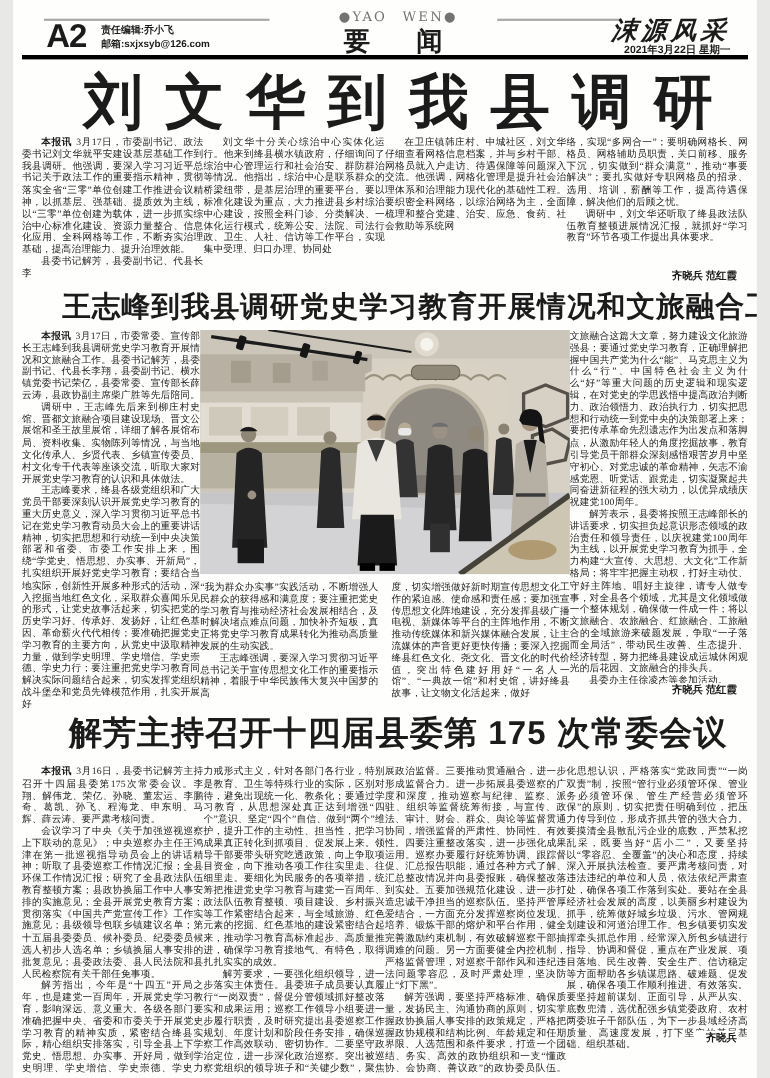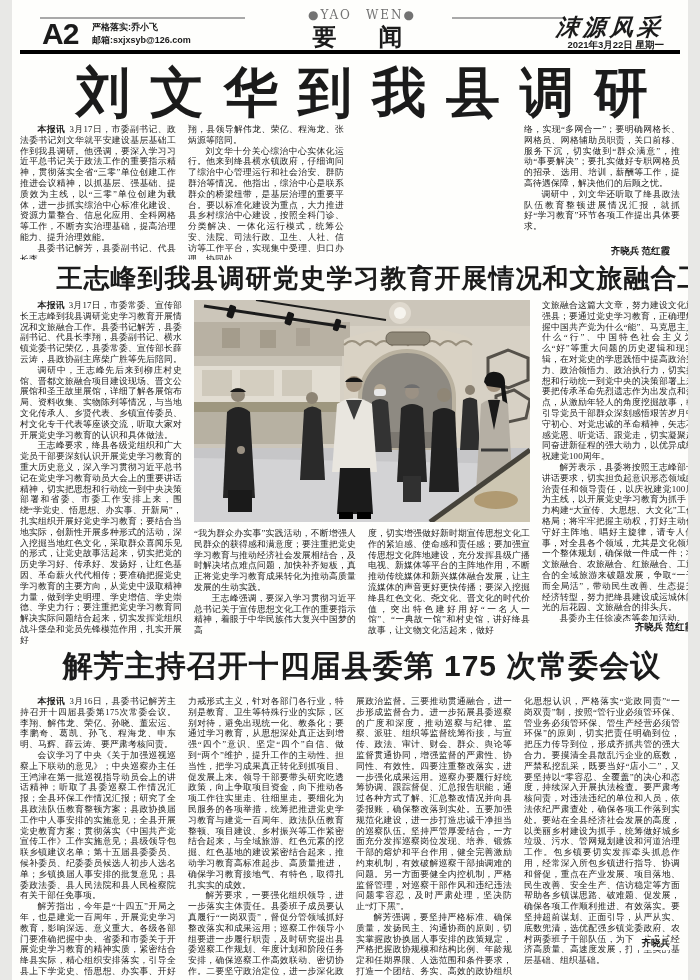--- a/index.html
+++ b/index.html
@@ -19,21 +19,21 @@
         font-family:"DejaVu Serif",serif;letter-spacing:4px;transform:skewX(-4deg);}
   .date{position:absolute;right:24px;top:39px;font:bold 9.5px "Liberation Sans",sans-serif;}
   
   .h1{position:absolute;top:57px;left:0;width:700px;margin:0;text-align:center;
       font-family:"Liberation Sans",sans-serif;font-weight:900;font-size:54px;letter-spacing:20px;text-indent:20px;}
   .h2{position:absolute;top:261px;left:0;width:700px;margin:0;text-align:center;
       font-family:"Liberation Sans",sans-serif;font-weight:900;font-size:26px;letter-spacing:1px;padding-left:32px;}
   .h3{position:absolute;top:646px;left:0;width:700px;margin:0;text-align:center;
       font-family:"Liberation Sans",sans-serif;font-weight:900;font-size:30px;letter-spacing:1px;}
   
-  .art{position:absolute;left:8px;right:8px;display:flex;gap:12px;}
+  .art{position:absolute;left:8px;right:8px;display:flex;}
   .art1{top:124px;height:136px;}
   .art2{top:300px;height:344px;}
   .art3{top:696px;height:280px;}
   .col{flex:1 1 0;min-width:0;overflow:hidden;position:relative;}
   .colw{flex:0 0 162px;}
   .mid{flex:0 0 336px;display:flex;flex-direction:column;}
   .photo{width:336px;height:222px;display:block;}
   .subrow{display:flex;gap:12px;margin-top:6px;height:116px;overflow:hidden;}
   .subcol{flex:1 1 0;min-width:0;overflow:hidden;}
   .art p{margin:0;text-align:justify;font-size:8.8px;line-height:10.8px;letter-spacing:0.2px;}
@@ -45,40 +45,40 @@
 </style>
 </head>
 <body>
 
 <div id="page">
 
   <div class="ruleL"></div>
   <div class="ruleR"></div>
   <div class="pnum">A2</div>
   <div class="ed">
-    <div>严格落实:乔小飞</div>
+    <div>责任编辑:乔小飞</div>
     <div>邮箱:sxjxsyb@126.com</div>
   </div>
   <div class="pin">●YAO　WEN●</div>
   <div class="sec">要　闻</div>
   <div class="mast">涑源风采</div>
   <div class="date">2021年3月22日 星期一</div>
   <div class="bline"></div>
 
   <h1 class="h1">刘文华到我县调研</h1>
   <section class="art art1">
     <div class="col">
       <p class="ind"><b class="lead">本报讯</b><span>3月17日，市委副书记、政法委书记刘文华就平安建设基层基础工作到我县调研。他强调，要深入学习习近平总书记关于政法工作的重要指示精神，贯彻落实全省“三零”单位创建工作推进会议精神，以抓基层、强基础、提质效为主线，以“三零”单位创建为载体，进一步抓实综治中心标准化建设、资源力量整合、信息化应用、全科网格等工作，不断夯实治理基础，提高治理能力、提升治理效能。</span></p>
       <p class="ind">县委书记解芳，县委副书记、代县长李</p>
     </div>
     <div class="col">
-      <p class="cont">翔，县领导解伟龙、荣亿、程海龙、张炳源等陪同。</p>
       <p class="ind">刘文华十分关心综治中心实体化运行。他来到绛县横水镇政府，仔细询问了综治中心管理运行和社会治安、群防群治等情况。他指出，综治中心是联系群众的桥梁纽带，是基层治理的重要平台。要以标准化建设为重点，大力推进县乡村综治中心建设，按照全科门诊、分类解决、一体化运行模式，统筹公安、法院、司法行政、卫生、人社、信访等工作平台，实现集中受理、归口办理、协同处</p>
     </div>
     <div class="col">
+      <p class="ind">在卫庄镇韩庄村、中城社区，刘文华仔细查看网格信息档案，并与乡村干部、网格员就入户走访、待遇保障等问题深入交流。他强调，网格化管理是提升社会治理体系和治理能力现代化的基础性工程。要织密全科网络，以综治网络为主，全面梳理和整合党建、治安、应急、食药、社会救助等系统网</p>
     </div>
     <div class="col">
       <p class="cont">络，实现“多网合一”；要明确网格长、网格员、网格辅助员职责，关口前移、服务下沉，切实做到“群众满意”，推动“事要解决”；要扎实做好专职网格员的招录、选用、培训，薪酬等工作，提高待遇保障，解决他们的后顾之忧。</p>
       <p class="ind">调研中，刘文华还听取了绛县政法队伍教育整顿进展情况汇报，就抓好“学习教育”环节各项工作提出具体要求。</p>
       <div class="byline by1">齐晓兵 范红霞</div>
     </div>
   </section>
 
   <h2 class="h2">王志峰到我县调研党史学习教育开展情况和文旅融合工作</h2>
   <section class="art art2">

